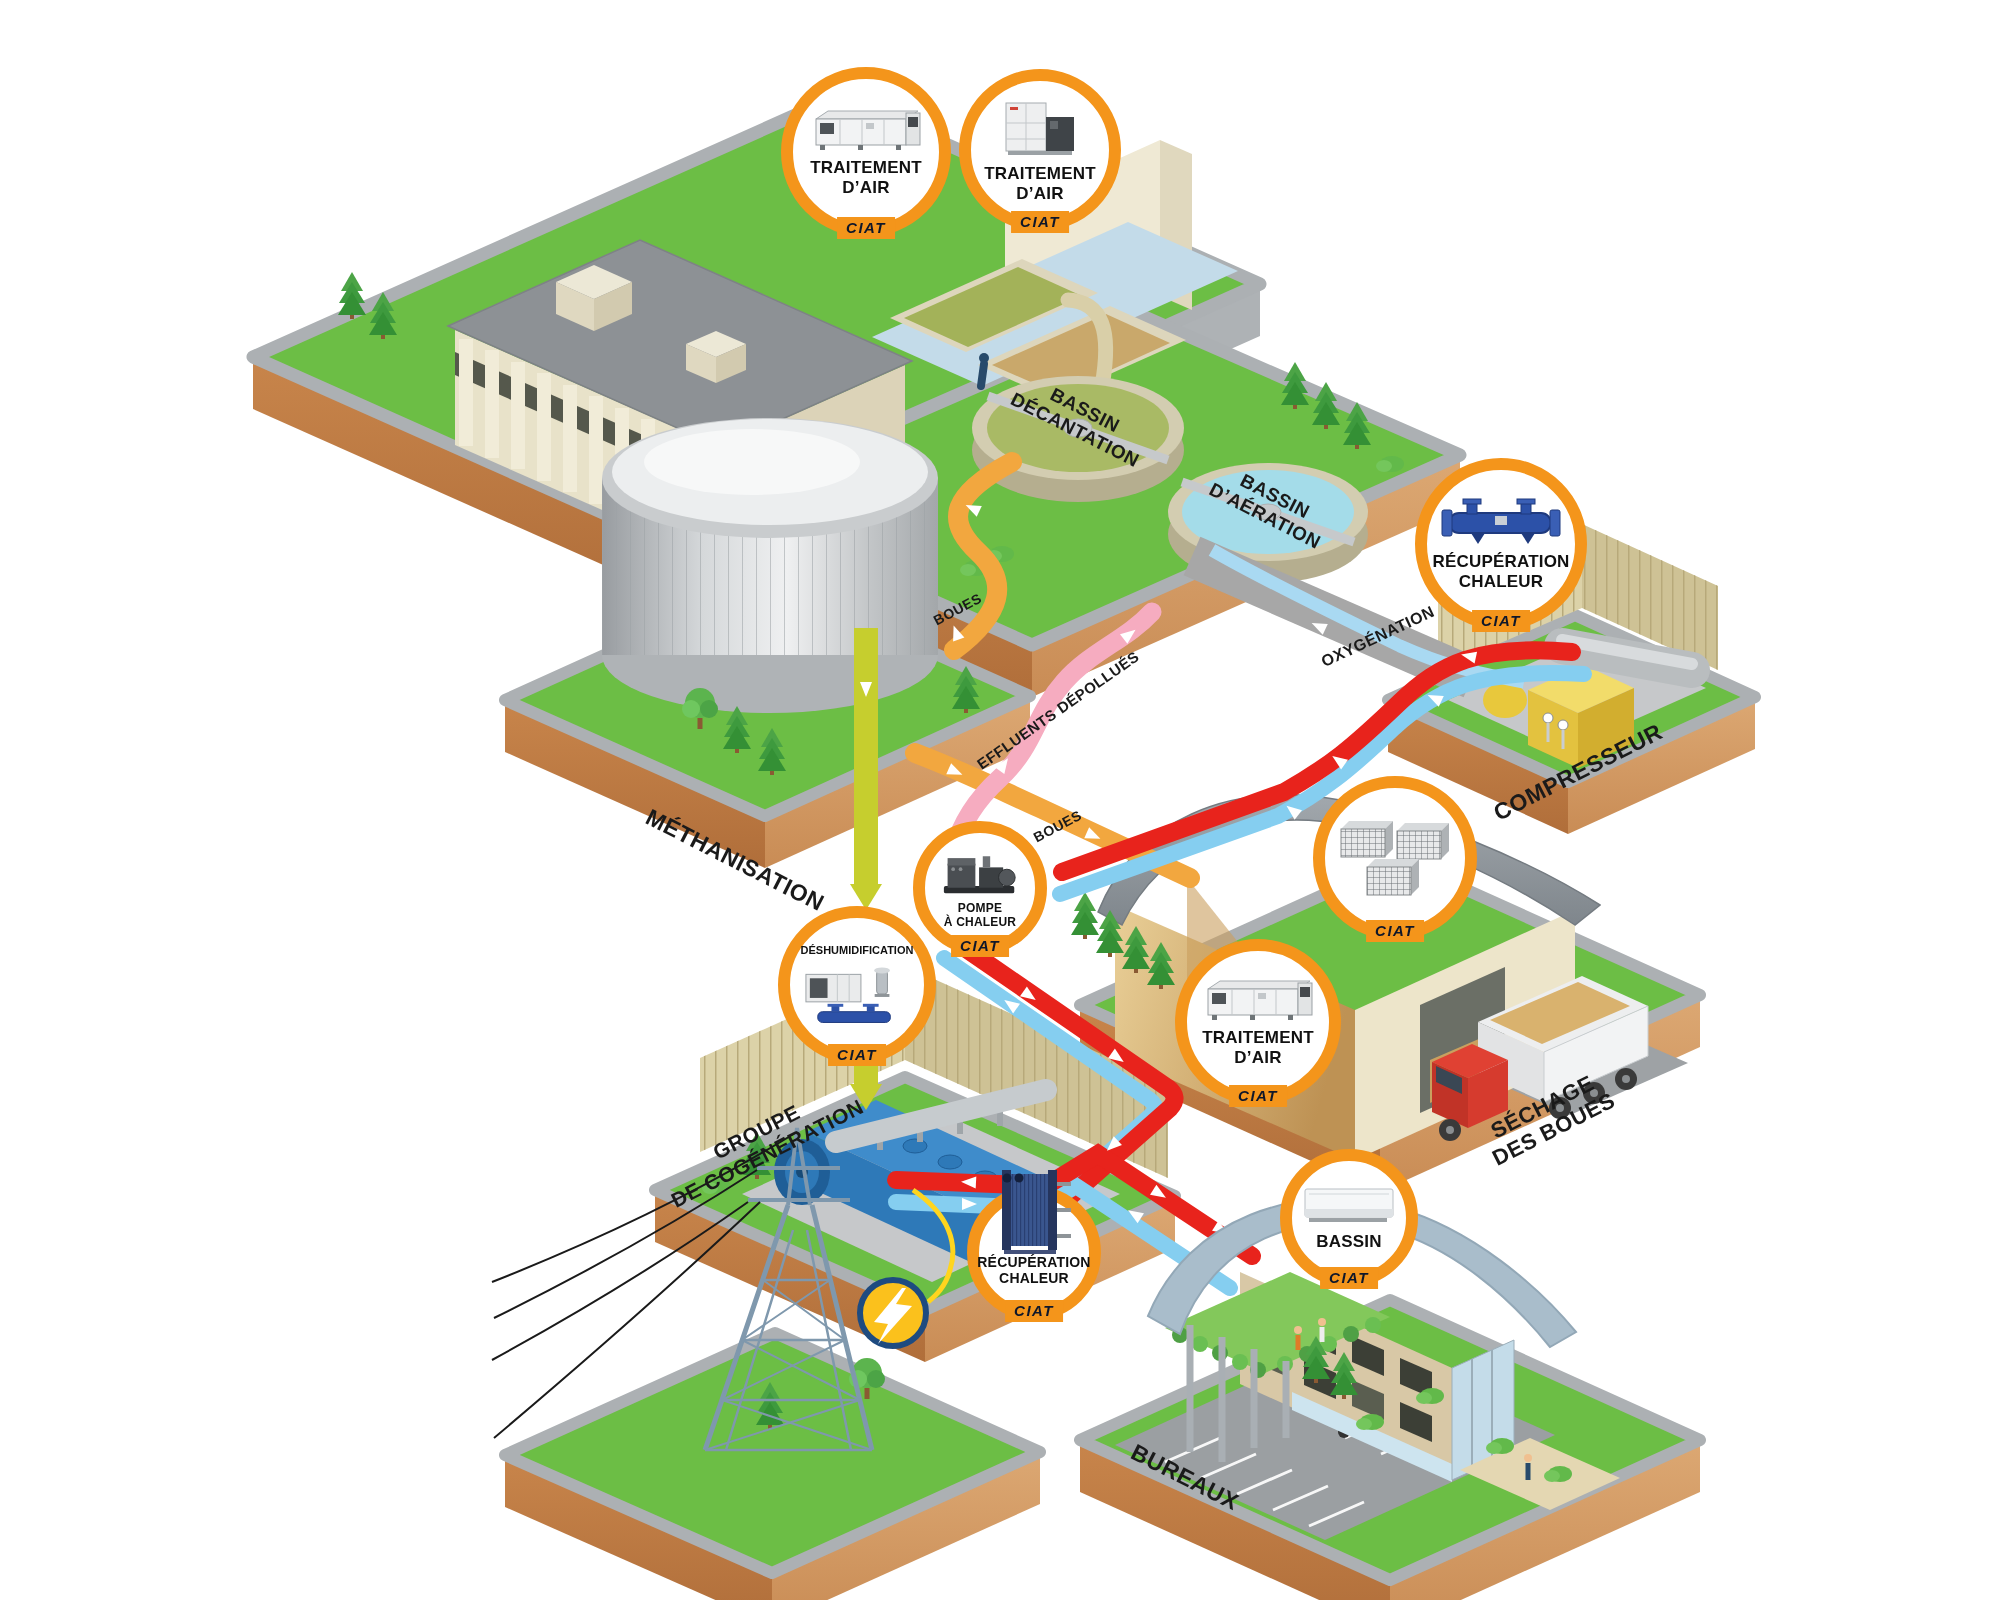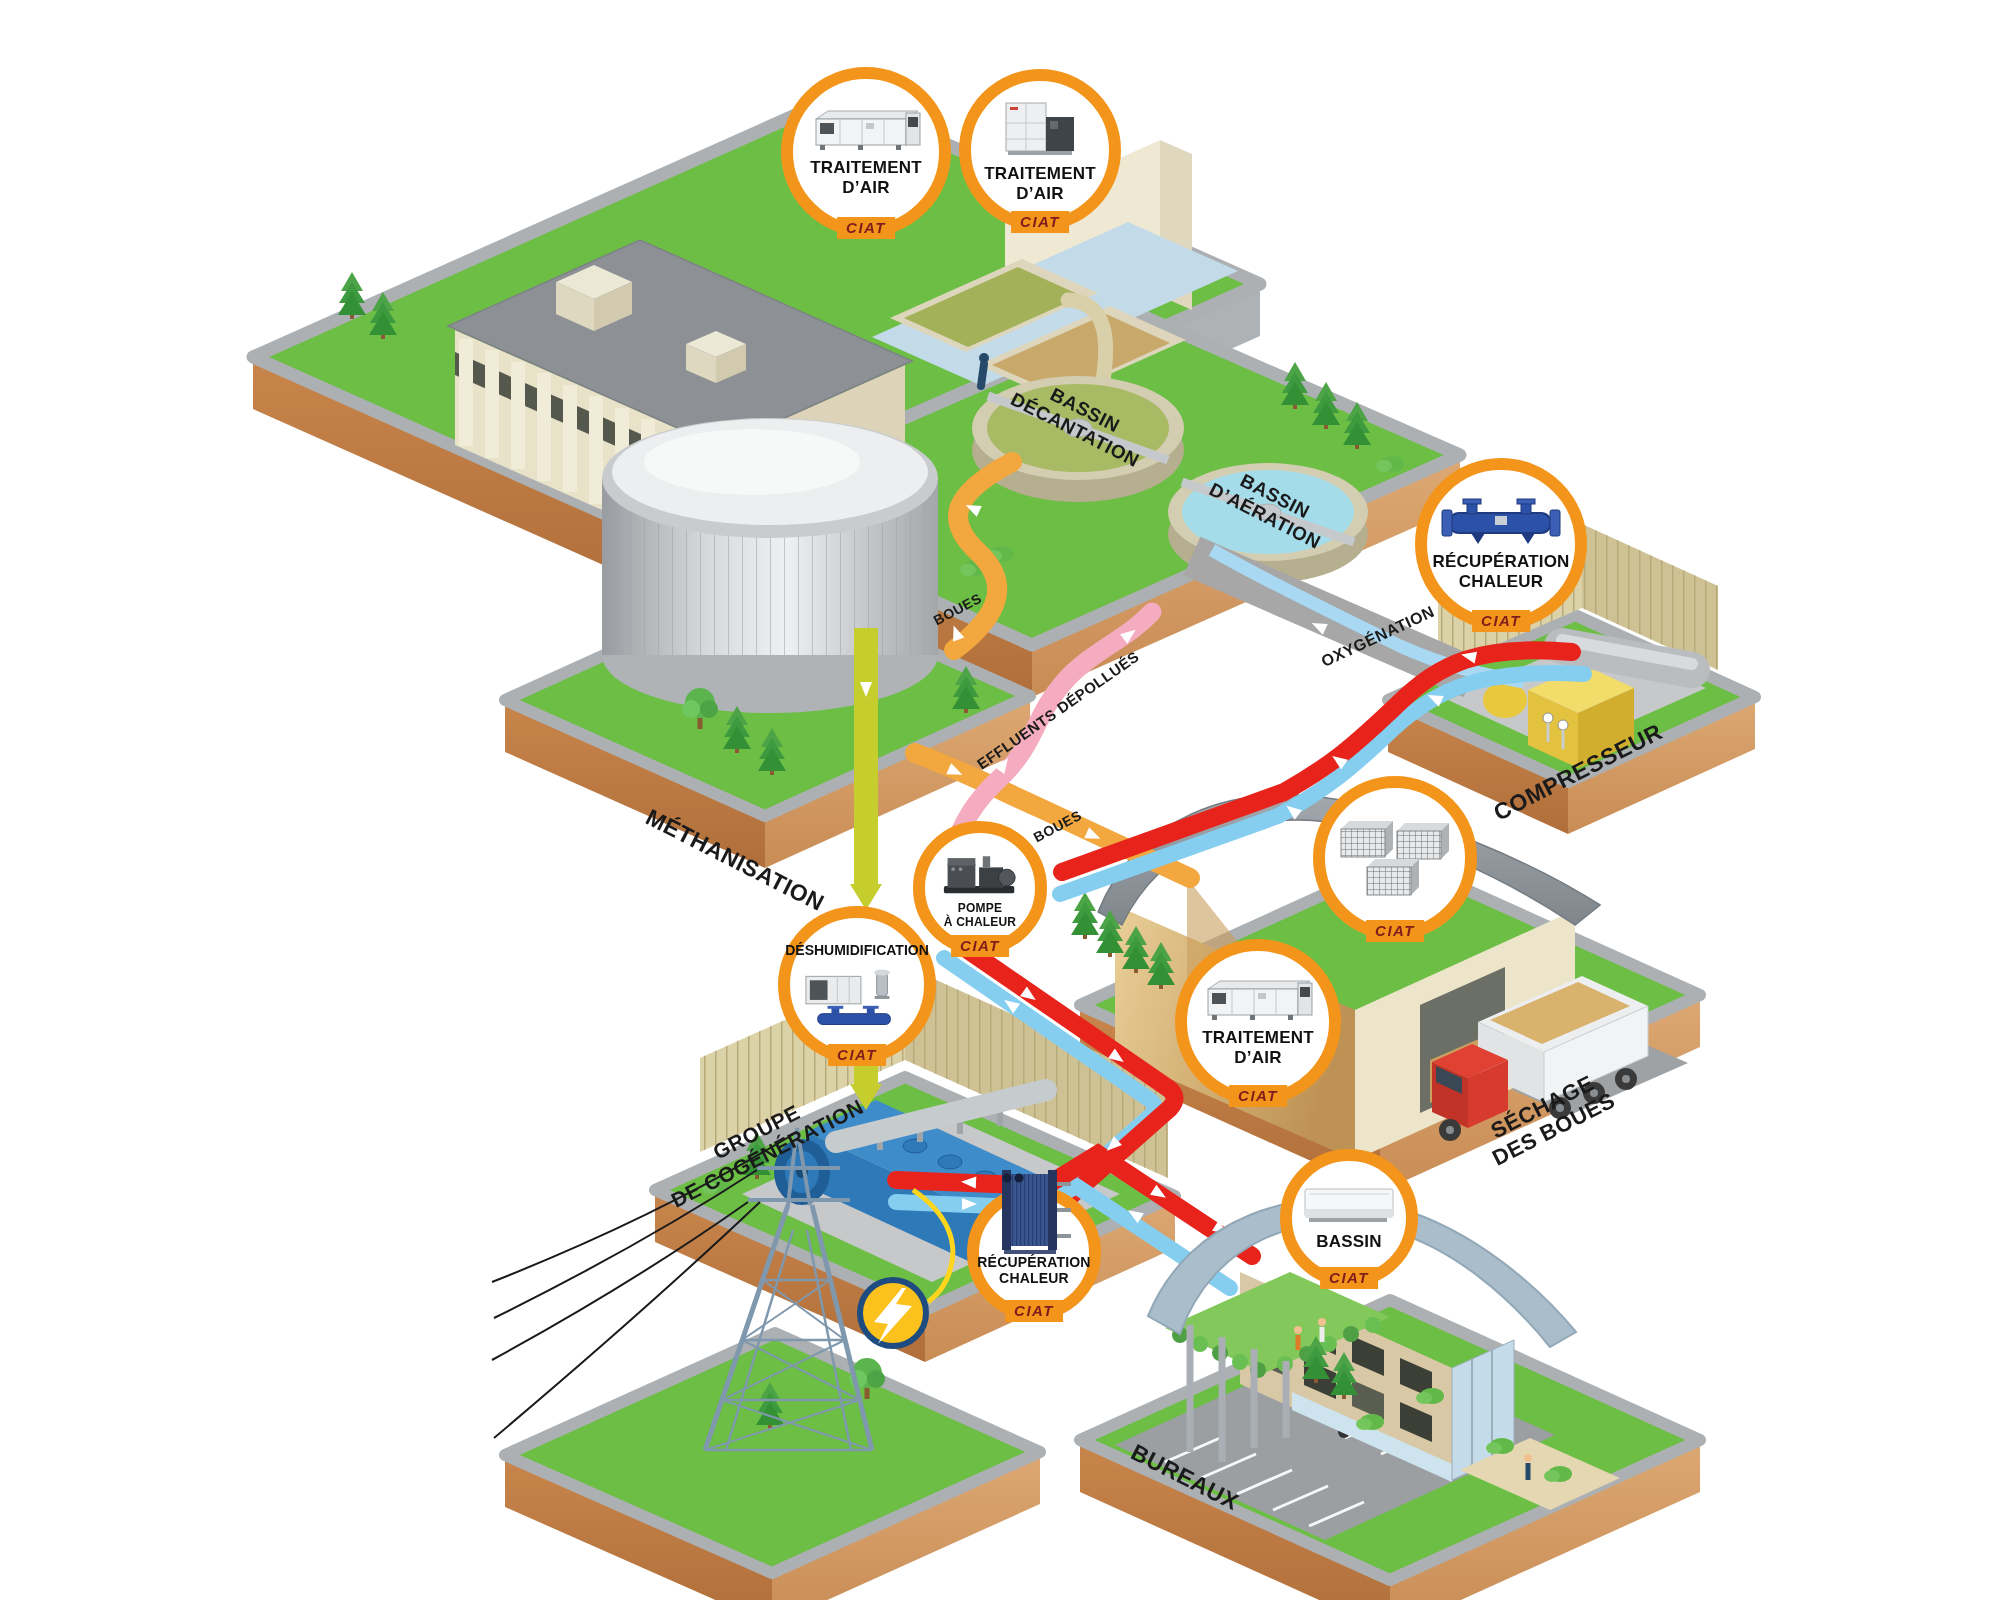--- a/index.html
+++ b/index.html
@@ -6,21 +6,21 @@
   #stage{position:relative;width:2000px;height:1600px;background:#ffffff;overflow:hidden;
          font-family:"Liberation Sans",sans-serif;}
   #scene{position:absolute;left:0;top:0;}
   .iso-label{position:absolute;font-weight:bold;color:#1a1a1a;white-space:pre-line;
              text-align:center;line-height:1.14;letter-spacing:.5px;z-index:12;}
   .callout{position:absolute;background:#fff;border:12px solid #F4951B;border-radius:50%;
            display:flex;flex-direction:column;align-items:center;justify-content:center;
            gap:5px;box-sizing:border-box;z-index:20;text-align:center;}
   .clabel{font-weight:bold;color:#111;line-height:1.15;white-space:pre-line;letter-spacing:.2px;}
   .ctag{position:absolute;bottom:-14px;left:50%;transform:translateX(-50%);background:#F4951B;
-        color:#7f1d1d;font-weight:bold;font-style:italic;font-size:15px;line-height:1;
+        color:#0f172a;font-weight:bold;font-style:italic;font-size:15px;line-height:1;
         padding:3px 9px 4px;letter-spacing:1.5px;z-index:21;}
   .overlay{position:absolute;z-index:30;}
 </style>
 </head>
 <body>
 
 <div id="stage">
 
 <svg id="scene" width="2000" height="1600" viewBox="0 0 2000 1600">
 <defs>
@@ -465,21 +465,21 @@
     <rect x="46" y="10" width="8" height="12" fill="#6E7276"></rect>
     <circle cx="14" cy="24" r="2" fill="#8A8E91"></circle>
         <circle cx="22" cy="24" r="2" fill="#8A8E91"></circle>
   </svg>
   <div class="clabel" style="font-size:12px;">POMPE
 À CHALEUR</div>
   <div class="ctag">CIAT</div>
 </div>
 
 <div class="callout" style="left:778px;top:906px;width:158px;height:158px;">
-  <div class="clabel" style="font-size:14px;letter-spacing:0;">DÉSHUMIDIFICATION</div>
+  <div class="clabel" style="font-size:11px;letter-spacing:0;">DÉSHUMIDIFICATION</div>
   <svg width="110" height="64" viewBox="0 0 112 64">
     <rect x="4" y="12" width="56" height="28" fill="#EAEBEC" stroke="#9BA1A5"></rect>
     <rect x="8" y="16" width="18" height="20" fill="#4E5357"></rect>
     <path d="M36,12V40 M48,12V40" stroke="#C3C7CA"></path>
     <rect x="76" y="8" width="11" height="24" rx="3" fill="#B9BFC4" stroke="#8E9498"></rect>
     <ellipse cx="81.5" cy="8" rx="8" ry="3" fill="#D4D8DB"></ellipse>
     <rect x="74" y="32" width="15" height="3" fill="#8E9498"></rect>
     <rect x="16" y="50" width="74" height="11" rx="5" fill="#2C51A8" stroke="#1F3A7E"></rect>
     <rect x="30" y="44" width="8" height="6" fill="#2C51A8"></rect>
         <rect x="26" y="42" width="16" height="3" fill="#3A5FB5"></rect>

